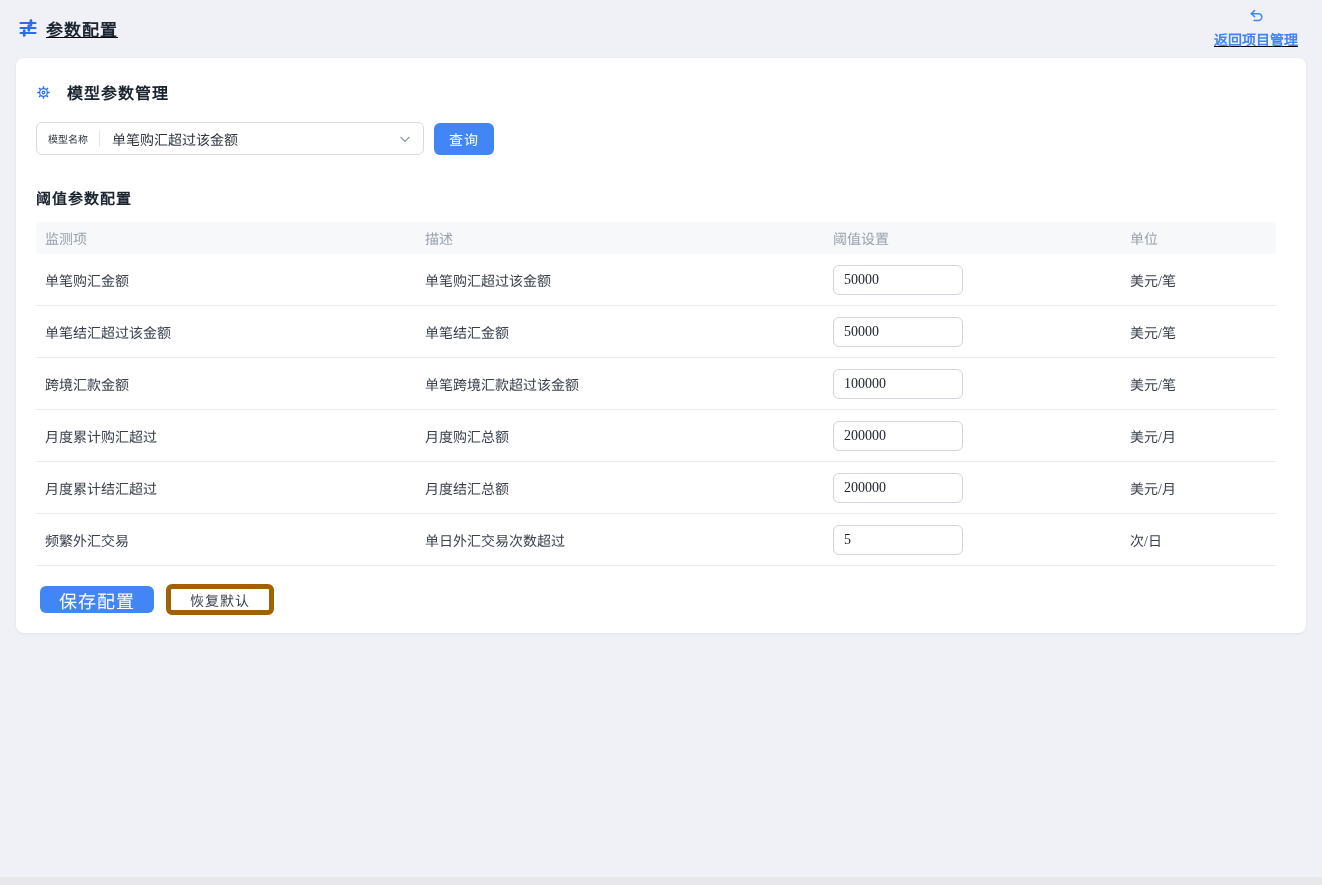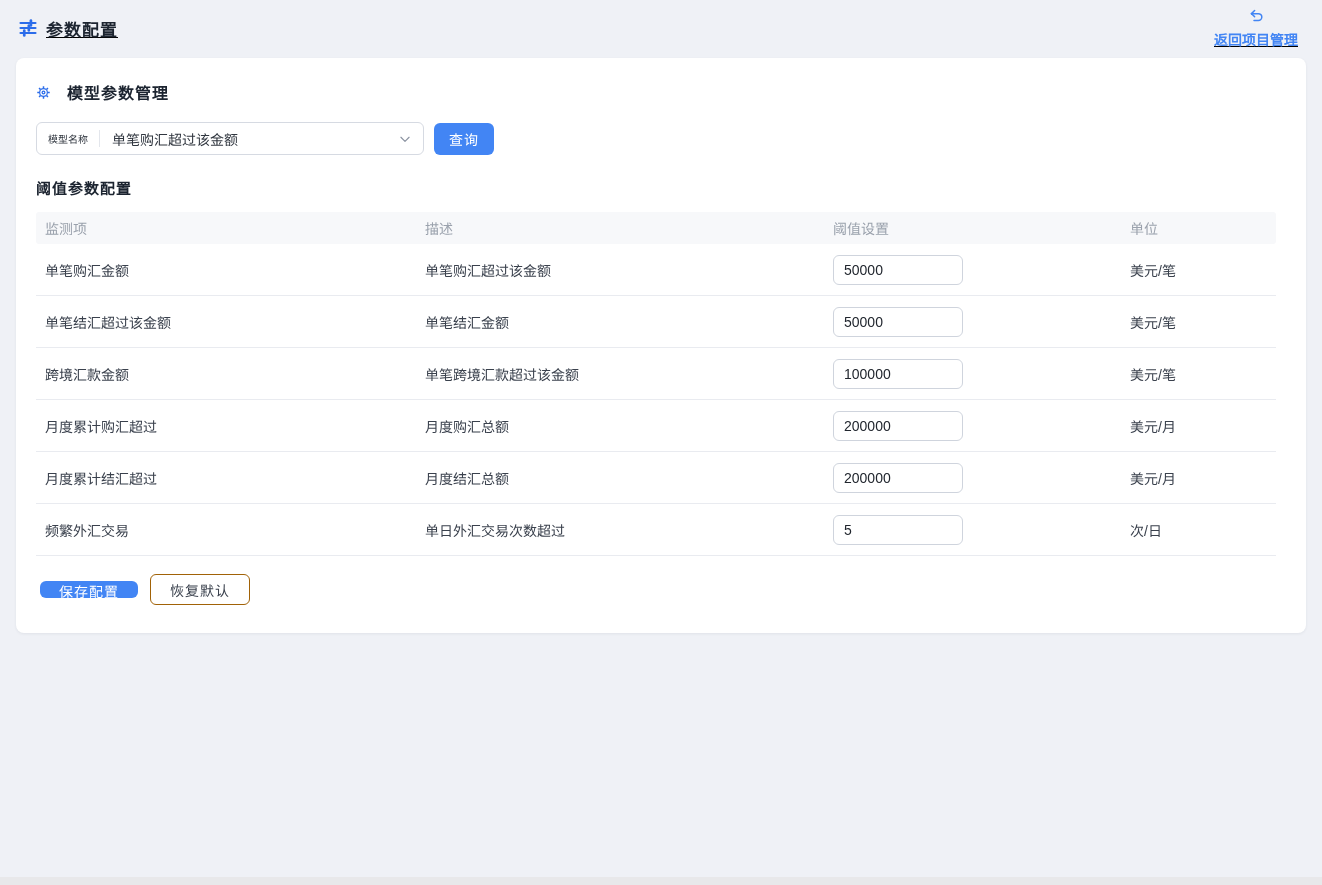--- a/index.html
+++ b/index.html
@@ -58,24 +58,24 @@
   .query-button {
     margin-left: 10px;
     width: 60px; height: 32px;
     background: var(--accent); color: #ffffff;
     border: none; border-radius: 6px;
     font-size: 14px; font-family: inherit;
     cursor: pointer; letter-spacing: 1px;
   }
   
   .section-title {
-    margin-top: 22px;
+    margin-top: 32px;
     font-size: 15px; font-weight: bold; color: #1c2430; letter-spacing: 1px;
   }
-  .threshold-table { margin-top: 14px; width: 1240px; }
+  .threshold-table { margin-top: 14px; width: 1240px; font-family: Liberation Serif, serif; }
   .tr {
     display: grid;
     grid-template-columns: 380px 408px 297px 1fr;
     align-items: center;
   }
   .thead-row {
     height: 32px;
     background: #f7f8fa;
     border-radius: 3px;
   }
@@ -90,30 +90,30 @@
     border: 1px solid #cfd4dd; border-radius: 6px;
     padding: 0 10px;
     font-size: 14px; color: #21262e;
     font-family: inherit;
     outline: none;
     background: #fff;
   }
   
   .footer-actions { display: flex; align-items: center; gap: 12px; margin-top: 18px; padding-left: 4px; }
   .save-button {
-    height: 17px; padding: 0 19px;
+    height: 27px; padding: 0 19px;
     background: var(--accent); color: #fff;
     border: none; border-radius: 6px;
-    font-size: 14px; font-family: inherit;
+    font-size: 18px; font-family: inherit;
     cursor: pointer; letter-spacing: 1px;
   }
   .reset-button {
     height: 31px; padding: 0 19px;
     background: #fff; color: #3a414d;
-    border: 1px solid #a16207; border-radius: 6px;
+    border: 5px solid #a16207; border-radius: 6px;
     font-size: 14px; font-family: inherit;
     cursor: pointer; letter-spacing: 1px;
   }
   
   .bottom-strip {
     position: absolute; left: 0; bottom: 0;
     width: 1322px; height: 8px;
     background: #e8e8ea;
   }
 </style>

